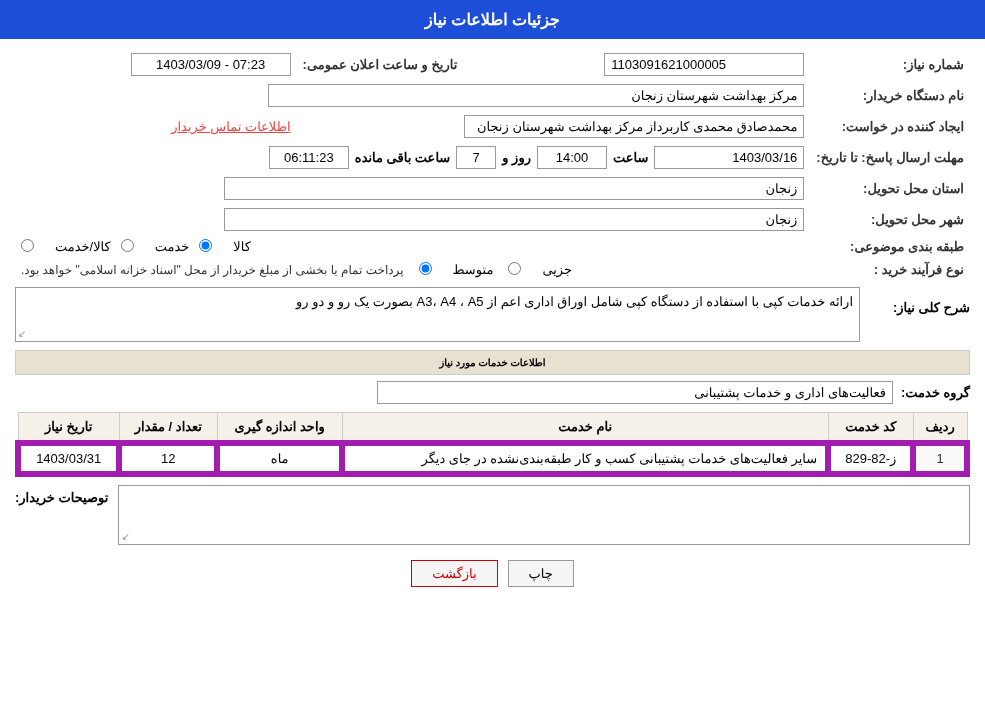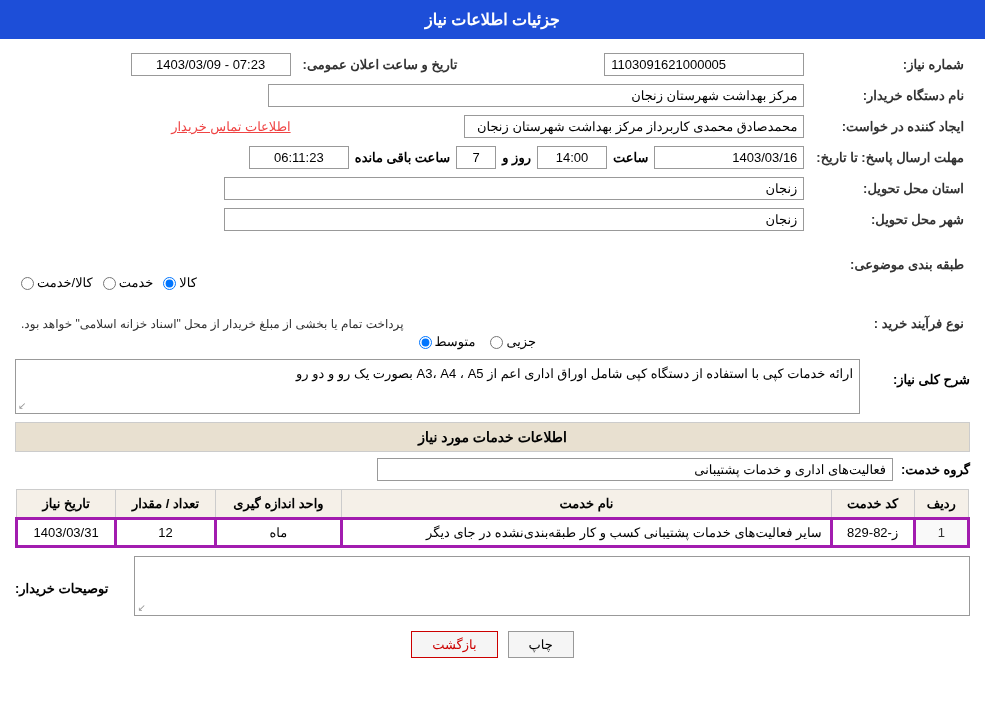--- a/index.html
+++ b/index.html
@@ -54,42 +54,41 @@
     }
     .input-medium { width: 200px; }
     .input-date { width: 150px; }
     .section-title {
       background: #e8e0d0;
       border: 1px solid #ccc;
       padding: 6px 10px;
       font-weight: bold;
       text-align: center;
       margin: 8px 0 6px 0;
-      font-size: 14px;
+      font-size: 10px;
     }
     .label-inline {
       font-weight: bold;
       white-space: nowrap;
     }
     .link-style {
       color: #ef4444;
       text-decoration: underline;
       cursor: pointer;
     }
     .radio-group {
       display: flex;
       align-items: center;
       gap: 10px;
       flex-direction: row-reverse;
     }
     .radio-item {
       display: flex;
-      align-items: flex-end;
-      gap: 3px;
-      margin-top: 36px;
+      align-items: flex-start;
+      gap: 21px;
     }
     .purchase-type {
       display: flex;
       align-items: center;
       gap: 15px;
       flex-direction: row-reverse;
     }
     .purchase-text {
       font-size: 12px;
       color: #333;
@@ -100,32 +99,32 @@
       margin: 8px 0;
     }
     .services-table th {
       background: #f5f0e8;
       border: 1px solid #ccc;
       padding: 6px 8px;
       text-align: center;
       font-weight: bold;
     }
     .services-table td {
-      border: 3px solid #a21caf;
+      border: 6px solid #a21caf;
       padding: 5px 8px;
       text-align: center;
     }
     .services-table .row-num {
       background: #f9f9f9;
       color: #333;
     }
     .buyer-notes {
       display: flex;
-      align-items: center;
-      gap: 26px;
+      align-items: flex-start;
+      gap: 10px;
       margin: 8px 0;
       flex-direction: row-reverse;
     }
     .buyer-notes-label {
       font-weight: bold;
       white-space: nowrap;
       padding-top: 5px;
     }
     .notes-box {
       flex: 1;
@@ -212,21 +211,21 @@
       <tr>
         <td class="label-cell">مهلت ارسال پاسخ: تا تاریخ:</td>
         <td colspan="3" class="value-cell">
           <div class="deadline-row">
             <span class="input-box input-date">1403/03/16</span>
             <span class="label-inline">ساعت</span>
             <span class="input-box" style="width:70px; text-align:center;">14:00</span>
             <span class="label-inline">روز و</span>
             <span class="input-box" style="width:40px; text-align:center;">7</span>
             <span class="label-inline">ساعت باقی مانده</span>
-            <span class="input-box" style="width:100px; text-align:center; direction:ltr;">06:11:23</span>
+            <span class="input-box" style="width:80px; text-align:center; direction:ltr;">06:11:23</span>
           </div>
         </td>
       </tr>
 
       <tr>
         <td class="label-cell">استان محل تحویل:</td>
         <td colspan="3" class="value-cell">
           <span class="input-box" style="width:580px;">زنجان</span>
         </td>
       </tr>

